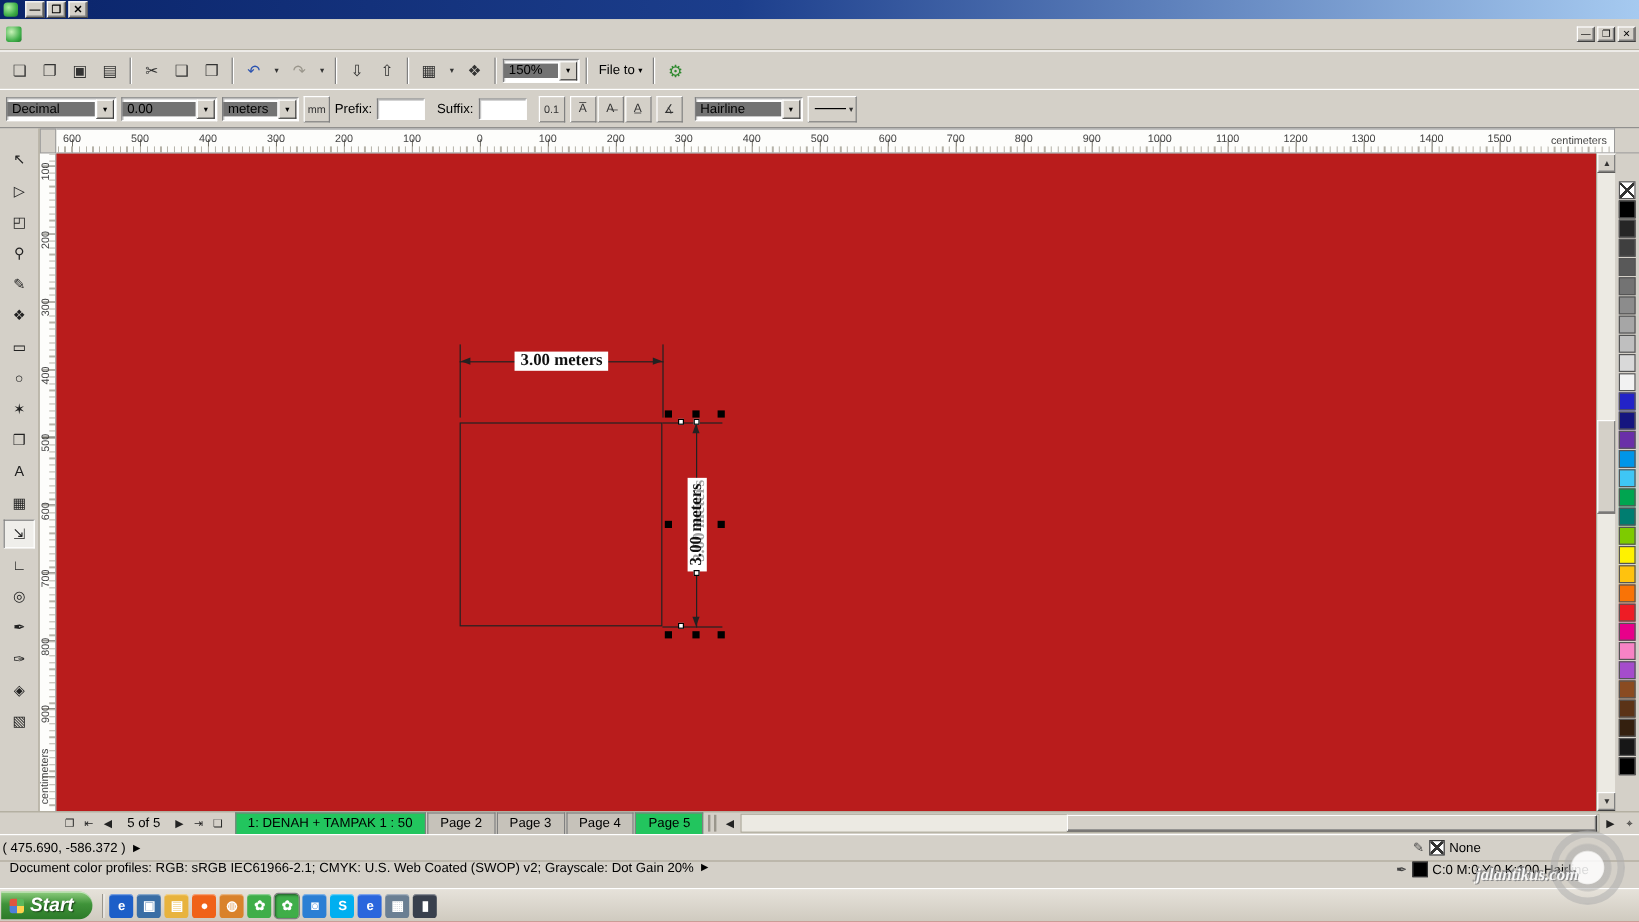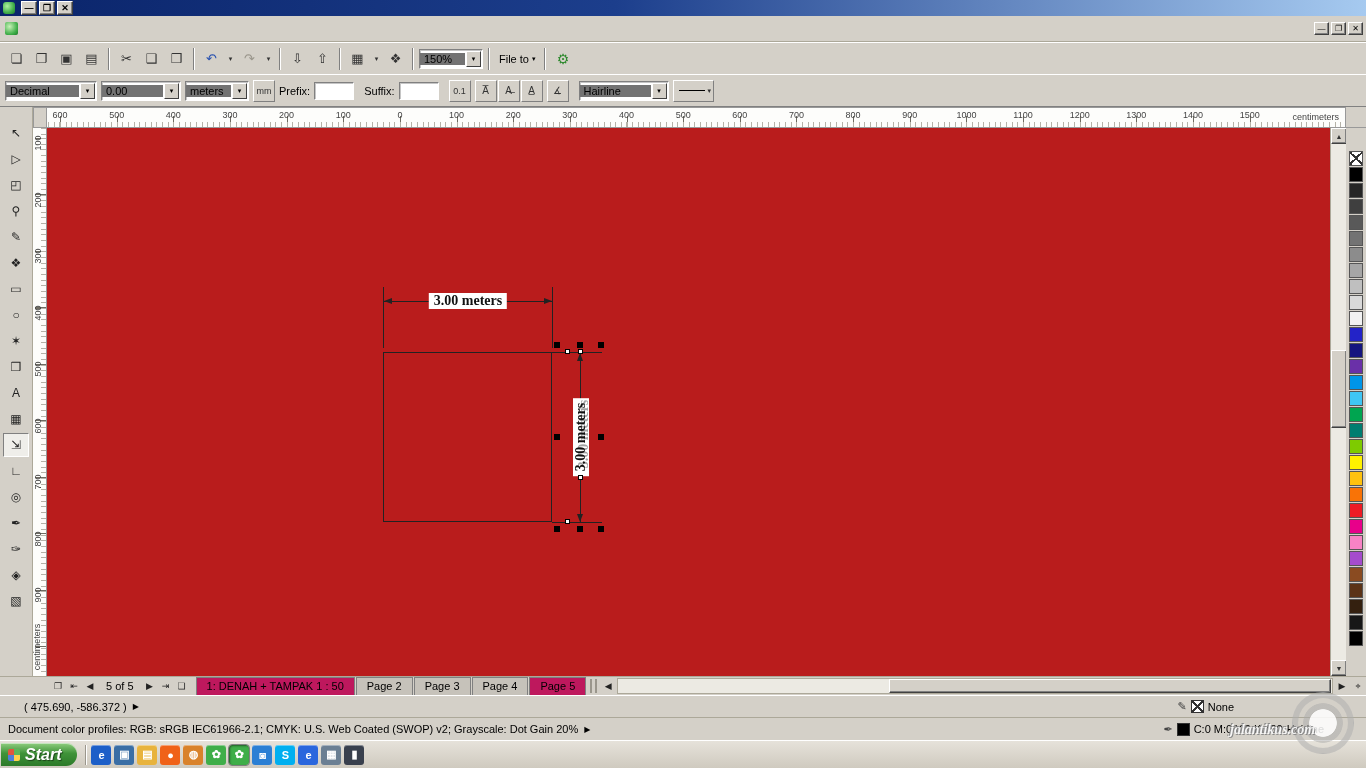--- a/index.html
+++ b/index.html
@@ -77,28 +77,28 @@
   .swatch.none{background:
     linear-gradient(45deg,transparent 44%,#333 44% 56%,transparent 56%),
     linear-gradient(135deg,transparent 44%,#333 44% 56%,transparent 56%),#fff;}
 
   
   #navrow{top:676px;height:19px;background:#d4d0c8;border-top:1px solid #aca899;display:flex;align-items:center;padding-left:50px;}
   .navbtn{width:16px;height:16px;display:flex;align-items:center;justify-content:center;font-size:9px;color:#222;flex:0 0 auto;}
   #page-indicator{padding:0 8px;white-space:nowrap;}
   #page-tabs{display:flex;margin-left:6px;height:18px;}
   .ptab{padding:2px 10px 0;border:1px solid #808080;border-bottom:none;background:#c6c2ba;white-space:nowrap;margin-right:1px;font-size:11px;}
-  .ptab.active,.ptab.first{background:#be185d;}
+  .ptab.active,.ptab.first{background:#22c55e;}
   #tab-splitter{width:7px;height:14px;margin:0 3px;border-left:2px solid #9a968c;border-right:2px solid #9a968c;}
   #hscroll{flex:1;height:16px;background:#eceae3;border:1px solid #aca899;position:relative;margin:0 1px;}
   #hthumb{position:absolute;right:1px;top:0;height:14px;width:62%;background:#d4d0c8;border:1px solid;border-color:#fff #404040 #404040 #fff;box-shadow:inset -1px -1px 0 #808080;}
 
   
-  #status1{top:695px;height:22px;background:#d4d0c8;border-top:1px solid #fff;display:flex;align-items:center;padding:0 24px;}
-  #status2{top:717px;height:23px;background:#d4d0c8;border-top:1px solid #aca899;display:flex;align-items:center;padding:0 8px;}
+  #status1{top:695px;height:22px;background:#d4d0c8;border-top:1px solid #fff;display:flex;align-items:center;padding:0 2px;}
+  #status2{top:717px;height:23px;background:#d4d0c8;border-top:1px solid #aca899;display:flex;align-items:flex-start;padding:0 8px;}
   #object-info{position:absolute;left:0;right:0;text-align:center;}
   .flyarrow{font-size:8px;margin:0 6px;color:#000;}
   .status-right{position:absolute;display:flex;align-items:center;gap:4px;}
   #fill-cluster{right:132px;}
   #outline-cluster{right:42px;}
   .mini-swatch{width:13px;height:13px;border:1px solid #333;}
   .mini-swatch.noneX{background:
     linear-gradient(45deg,transparent 42%,#333 42% 58%,transparent 58%),
     linear-gradient(135deg,transparent 42%,#333 42% 58%,transparent 58%),#fff;}
   .mini-swatch.black{background:#000;}

